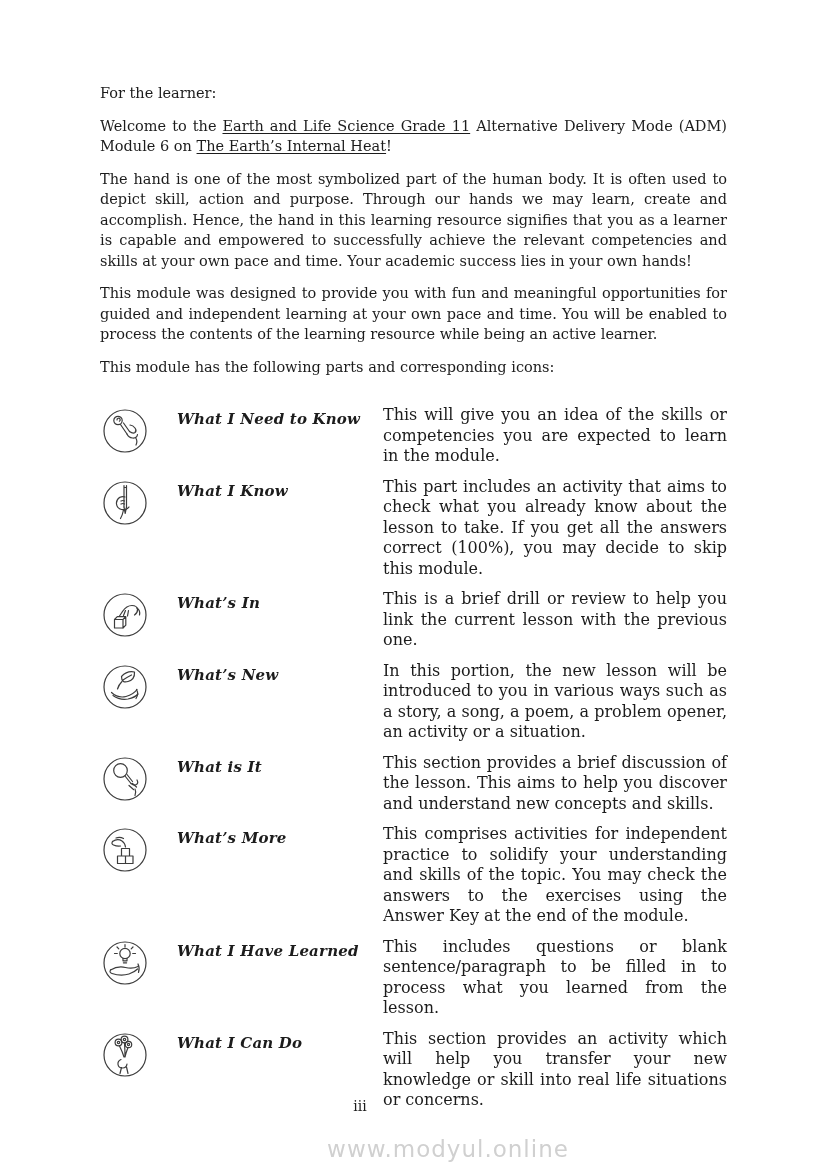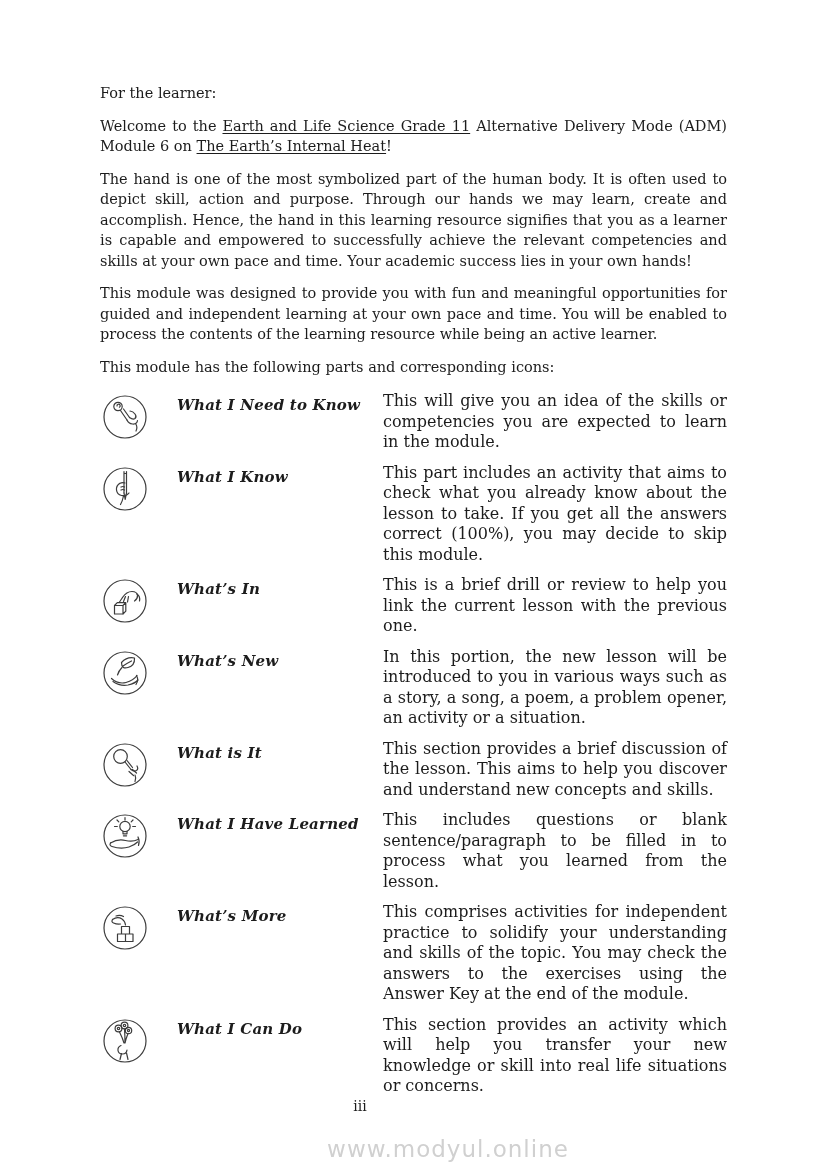--- a/index.html
+++ b/index.html
@@ -17,21 +17,21 @@
     width:627px;
   }
   p{
     margin:0 0 12px 0;
     font-size:14.5px;
     line-height:20.5px;
     text-align:justify;
   }
   p.no-just{text-align:left;}
   .u{text-decoration:underline;text-underline-offset:2px;}
-  .parts-table{margin-top:14px;}
+  .parts-table{margin-top:28px;}
   .part-row{
     display:flex;
     align-items:flex-start;
     margin-bottom:10px;
   }
   .icon-wrap{
     flex:0 0 77px;
     padding-top:1px;
   }
   .icon-wrap svg{display:block;}
@@ -157,44 +157,44 @@
           </svg>
         </span>
     <span class="part-label">What is It</span>
     <span class="part-desc">This section provides a brief discussion of the lesson. This aims to help you discover and understand new concepts and skills.</span>
   </div>
 
   <div class="part-row">
     <span class="icon-wrap">
           <svg viewBox="0 0 50 50" width="50" height="50" fill="none" stroke="#3c3c3c" stroke-width="1.2" stroke-linecap="round" stroke-linejoin="round">
             <circle cx="25" cy="25" r="21"></circle>
+            <path d="M17.5 31 h8 v7.5 h-8 z M25.5 31 h7.5 v7.5 h-7.5 z M21.5 23.5 h8 v7.5 h-8 z"></path>
+            <path d="M12.5 16.5 q5 -3.5 9.5 -0.5 q3 2 3.5 6"></path>
+            <path d="M12.5 16.5 q-1.5 2.5 1 3.5 q3.5 1.5 7 1"></path>
+            <path d="M16 13 q4 -1.5 7.5 0.5"></path>
+          </svg>
+        </span>
+    <span class="part-label">What’s More</span>
+    <span class="part-desc">This comprises activities for independent practice to solidify your understanding and skills of the topic. You may check the answers to the exercises using the Answer Key at the end of the module.</span>
+  </div>
+
+  <div class="part-row">
+    <span class="icon-wrap">
+          <svg viewBox="0 0 50 50" width="50" height="50" fill="none" stroke="#3c3c3c" stroke-width="1.2" stroke-linecap="round" stroke-linejoin="round">
+            <circle cx="25" cy="25" r="21"></circle>
             <circle cx="25" cy="15.5" r="5.2"></circle>
             <path d="M23 20.3 l0 2.5 h4 l0 -2.5 M23.4 24.8 h3.2"></path>
             <path d="M25 6.5 v2.5 M17 9 l1.8 1.8 M33 9 l-1.8 1.8 M14.5 15.5 h2.8 M32.7 15.5 h2.8"></path>
             <path d="M10.5 32 q7.5 -4.5 15 -2.5 q7 1.8 12.5 -1"></path>
             <path d="M10.5 32 q-1.5 2.5 1.5 3.5 q9 3 17 0.5 q5.5 -1.8 8.5 -5"></path>
             <path d="M38 26 q2 4 0.5 8.5"></path>
           </svg>
         </span>
     <span class="part-label">What I Have Learned</span>
     <span class="part-desc">This includes questions or blank sentence/paragraph to be filled in to process what you learned from the lesson.</span>
-  </div>
-
-  <div class="part-row">
-    <span class="icon-wrap">
-          <svg viewBox="0 0 50 50" width="50" height="50" fill="none" stroke="#3c3c3c" stroke-width="1.2" stroke-linecap="round" stroke-linejoin="round">
-            <circle cx="25" cy="25" r="21"></circle>
-            <path d="M17.5 31 h8 v7.5 h-8 z M25.5 31 h7.5 v7.5 h-7.5 z M21.5 23.5 h8 v7.5 h-8 z"></path>
-            <path d="M12.5 16.5 q5 -3.5 9.5 -0.5 q3 2 3.5 6"></path>
-            <path d="M12.5 16.5 q-1.5 2.5 1 3.5 q3.5 1.5 7 1"></path>
-            <path d="M16 13 q4 -1.5 7.5 0.5"></path>
-          </svg>
-        </span>
-    <span class="part-label">What’s More</span>
-    <span class="part-desc">This comprises activities for independent practice to solidify your understanding and skills of the topic. You may check the answers to the exercises using the Answer Key at the end of the module.</span>
   </div>
 
   <div class="part-row">
     <span class="icon-wrap">
           <svg viewBox="0 0 50 50" width="50" height="50" fill="none" stroke="#3c3c3c" stroke-width="1.2" stroke-linecap="round" stroke-linejoin="round">
             <circle cx="25" cy="25" r="21"></circle>
             <circle cx="18.5" cy="12.5" r="3.4"></circle>
             <circle cx="24.5" cy="9.5" r="3.4"></circle>
             <circle cx="28.5" cy="14.5" r="3.2"></circle>
             <circle cx="18.5" cy="12.5" r="1.2"></circle>

